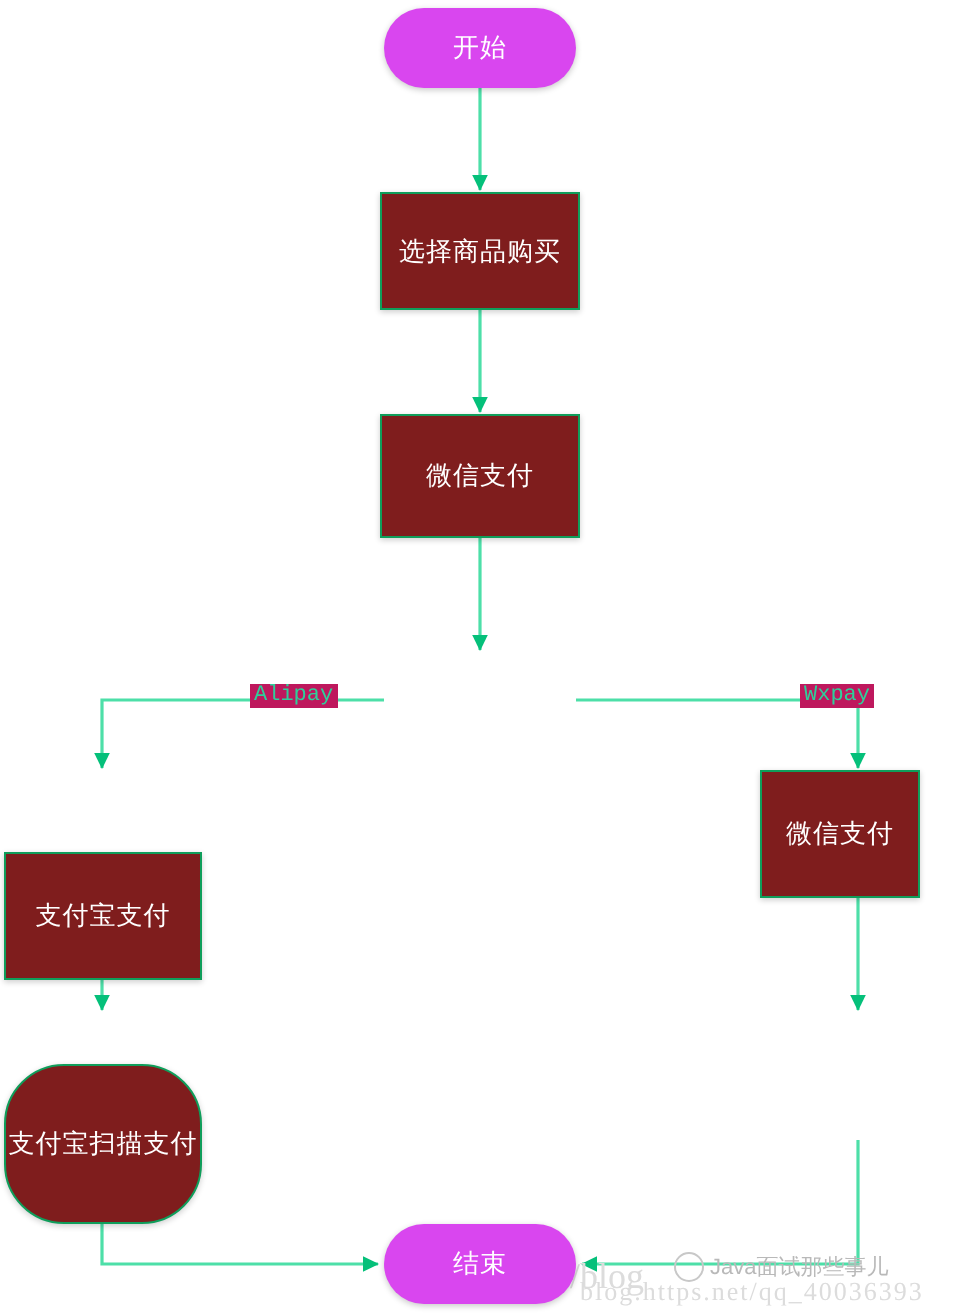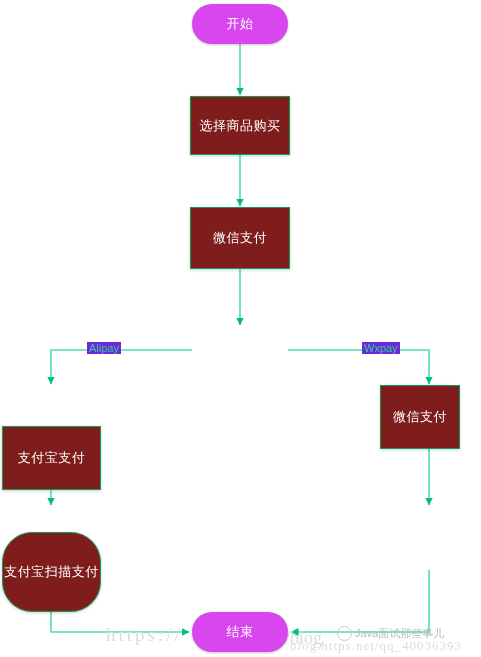--- a/index.html
+++ b/index.html
@@ -63,25 +63,26 @@
   }
   .diamond-label {
     position: relative;
     z-index: 2;
     white-space: nowrap;
   }
   .edge-label {
     position: absolute;
     color: #2ecf9a;
     font-size: 11px;
-    background: #6d28d9;
+    background: #be185d;
     padding: 0 2px;
     z-index: 4;
     white-space: nowrap;
-    font-family: Liberation Sans, sans-serif;
+    font-family: Liberation Mono, monospace;
+    margin-left: 38px;
   }
   .watermark {
     position: absolute;
     color: #dcdcdc;
     white-space: nowrap;
     z-index: 1;
     font-family: "Liberation Serif", "DejaVu Serif", serif;
     pointer-events: none;
   }
   #wm-left {
@@ -182,21 +183,20 @@
   </div>
 
 
   <div class="node node-terminal" style="left:192px; top:612px; width:96px; height:40px;">
     <span>结束</span>
   </div>
 
   <span class="edge-label" style="left:87px; top:342px;">Alipay</span>
   <span class="edge-label" style="left:362px; top:342px;">Wxpay</span>
 
-  <span class="watermark" id="wm-left">https://</span>
   <span class="watermark" id="wm-mid">https://blog</span>
   <span class="watermark" id="wm-right">blog.https.net/qq_40036393</span>
 
   <span id="brand">
     <span id="brand-mark"></span>
     <span>Java面试那些事儿</span>
   </span>
 
 </div>
 

